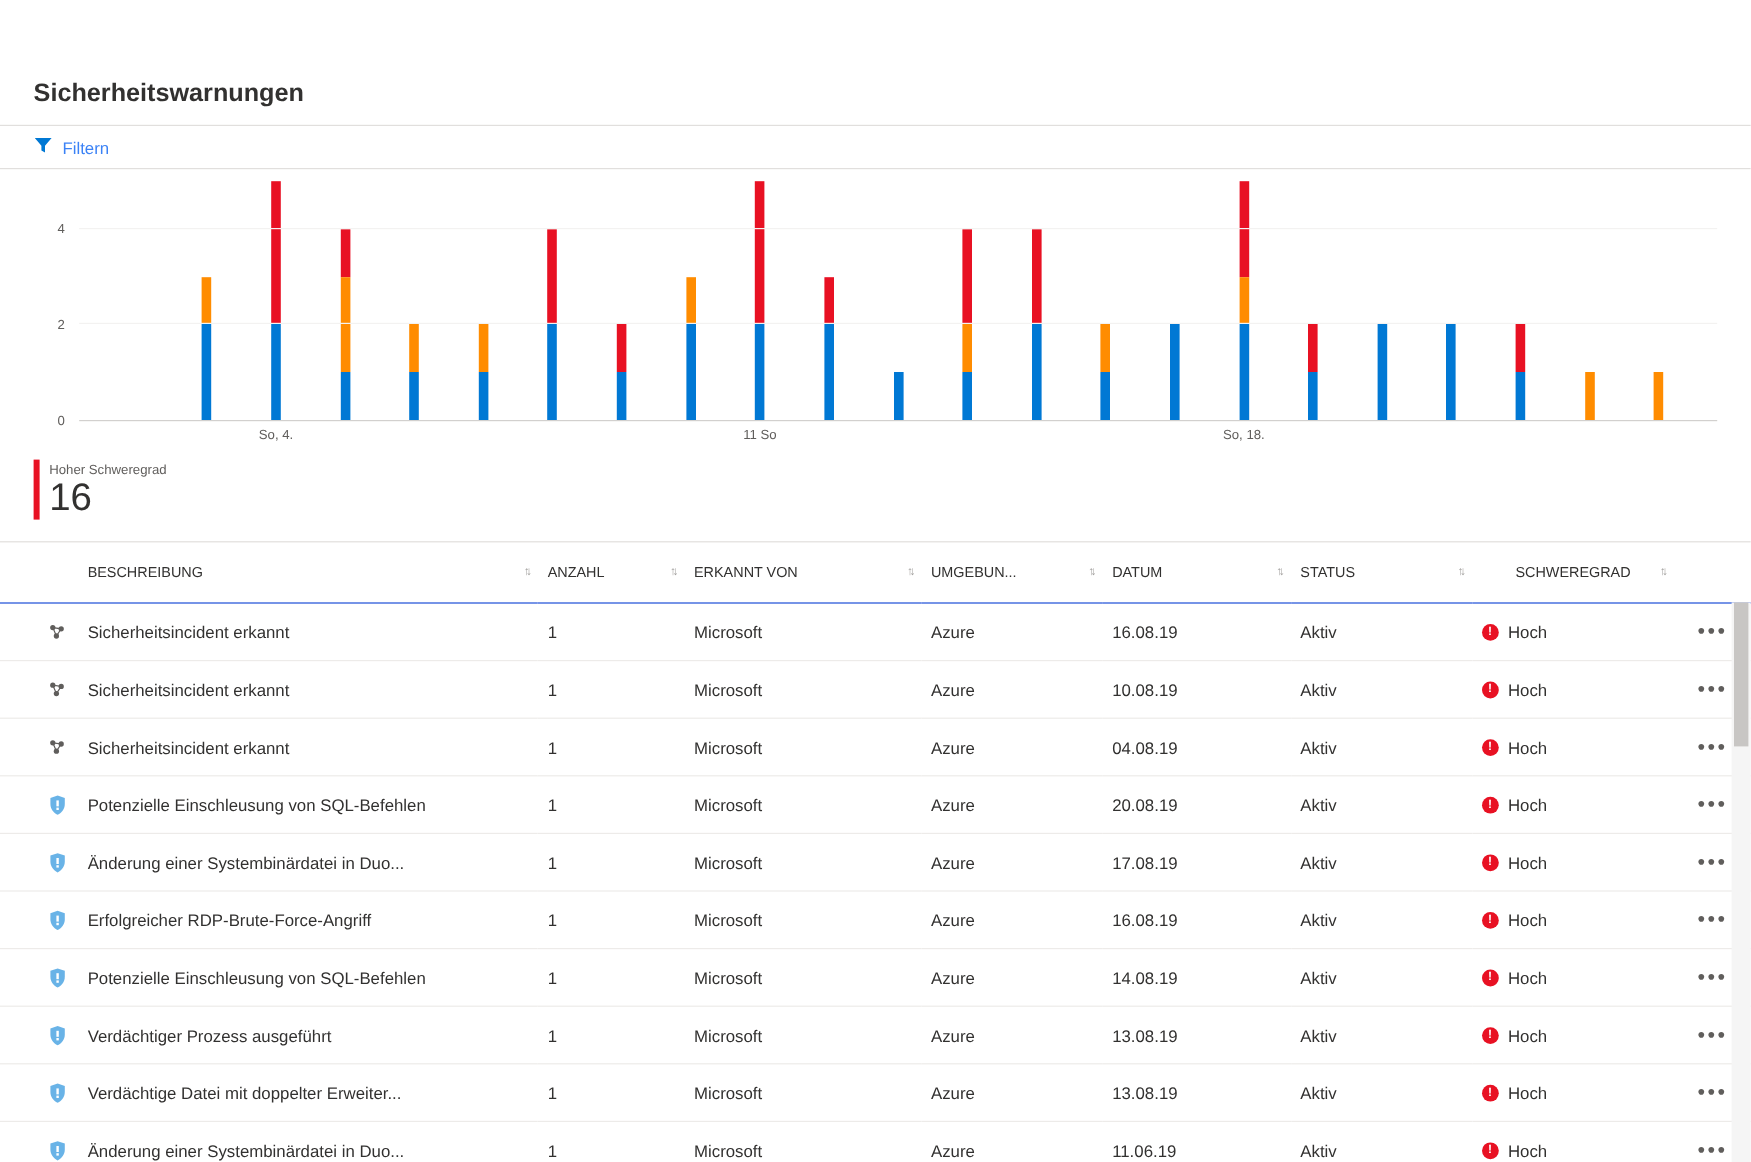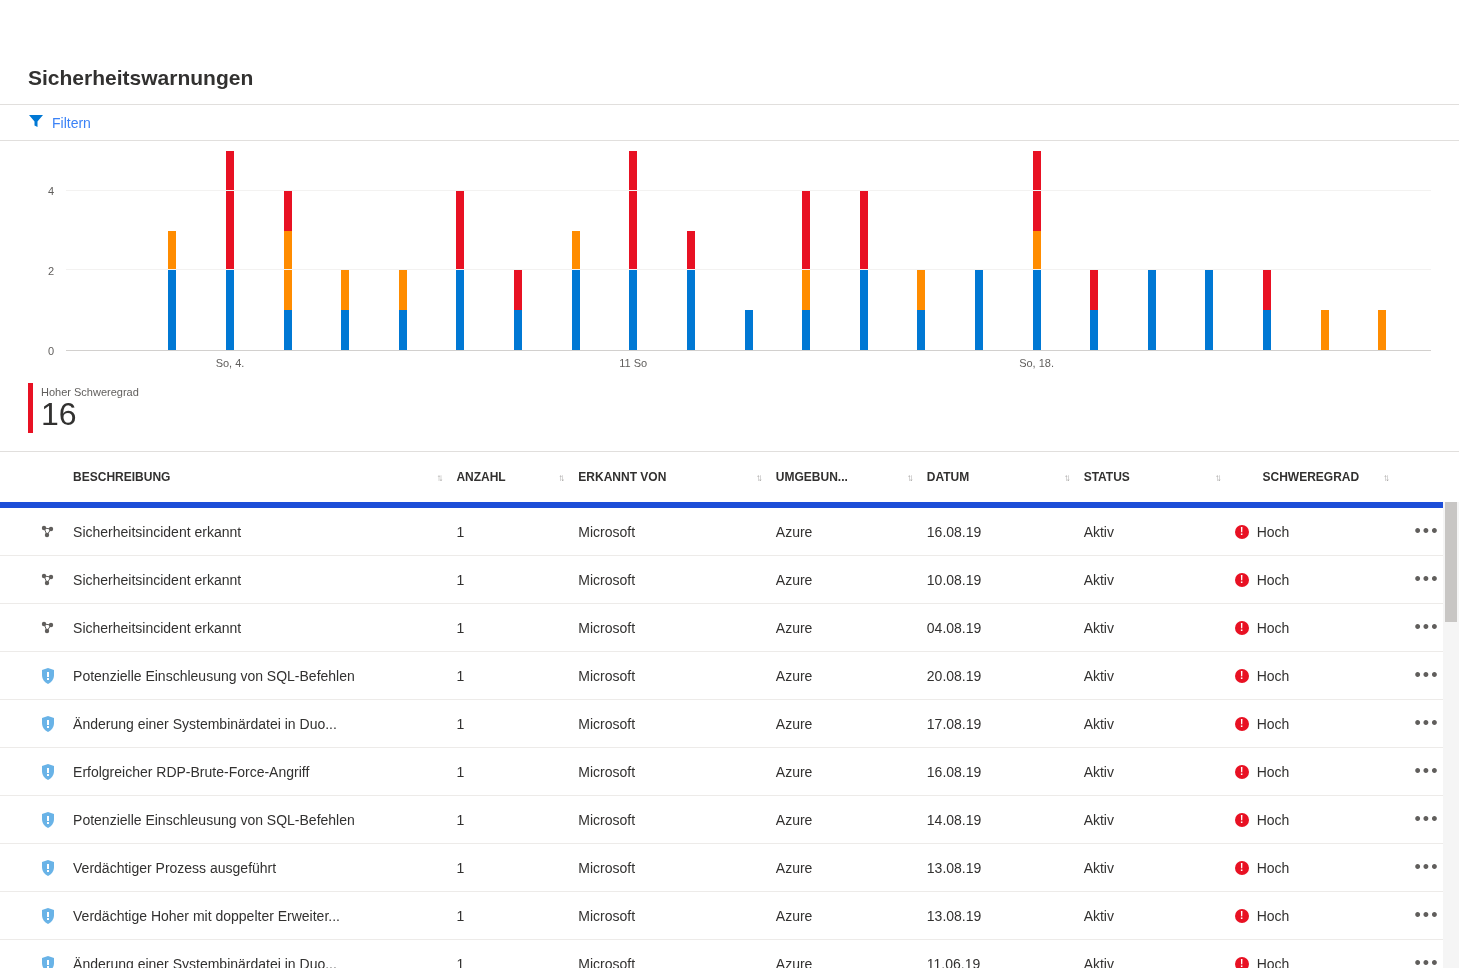--- a/index.html
+++ b/index.html
@@ -128,25 +128,25 @@
     position: relative;
   }
   table {
     width: 100%;
     border-collapse: collapse;
     table-layout: fixed;
   }
   thead th {
     text-align: left;
     font-size: 12px;
-    font-weight: 700;
+    font-weight: 400;
     text-transform: uppercase;
     color: #323130;
     padding: 18px 8px;
-    border-bottom: 6px solid #1d4ed8;
+    border-bottom: 1px solid #1d4ed8;
     position: relative;
     white-space: nowrap;
     overflow: hidden;
     text-overflow: ellipsis;
   }
   thead th .sort-icons {
     position: absolute;
     right: 8px;
     top: 50%;
     transform: translateY(-50%);
@@ -568,21 +568,21 @@
             </div>
           </td>
           <td class="col-actions"><span class="more-btn">•••</span></td>
         </tr>
         <tr>
           <td class="col-icon shield-icon-cell"><svg width="18" height="18" viewBox="0 0 18 18">
               <path fill="#69b3e7" d="M9 1 L15 3 V8 C15 12 12.5 15.5 9 17 C5.5 15.5 3 12 3 8 V3 Z"></path>
               <rect x="8" y="5" width="2" height="5" fill="#fff"></rect>
               <rect x="8" y="11" width="2" height="2" fill="#fff"></rect>
             </svg></td>
-          <td class="col-desc">Verdächtige Hoher mit doppelter Erweiter...</td>
+          <td class="col-desc">Verdächtige Datei mit doppelter Erweiter...</td>
           <td class="col-count">1</td>
           <td class="col-detected">Microsoft</td>
           <td class="col-env">Azure</td>
           <td class="col-date">13.08.19</td>
           <td class="col-status">Aktiv</td>
           <td class="col-severity">
             <div class="severity-cell">
               <span class="sev-dot">!</span>
               <span>Hoch</span>
             </div>

